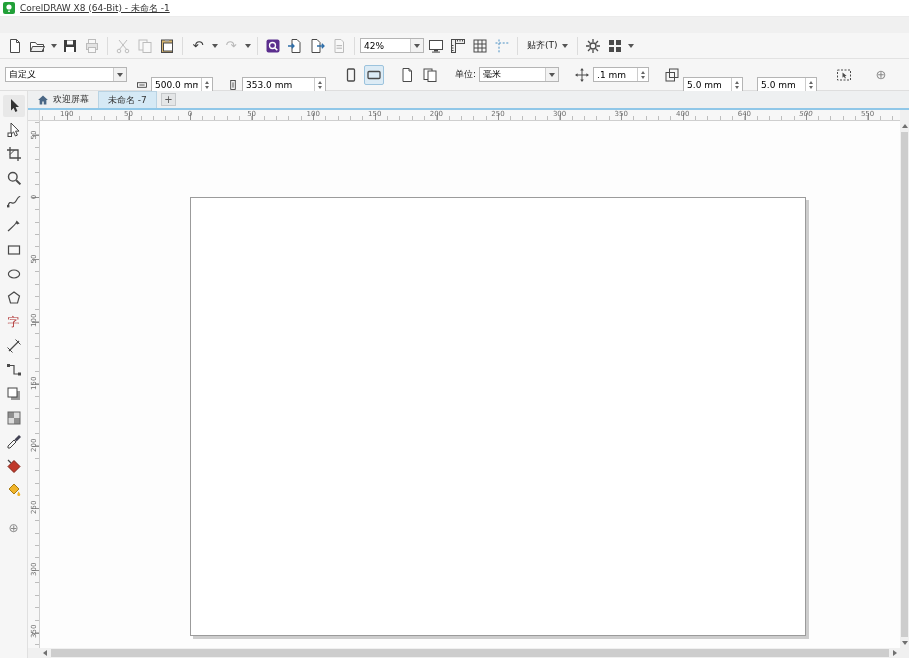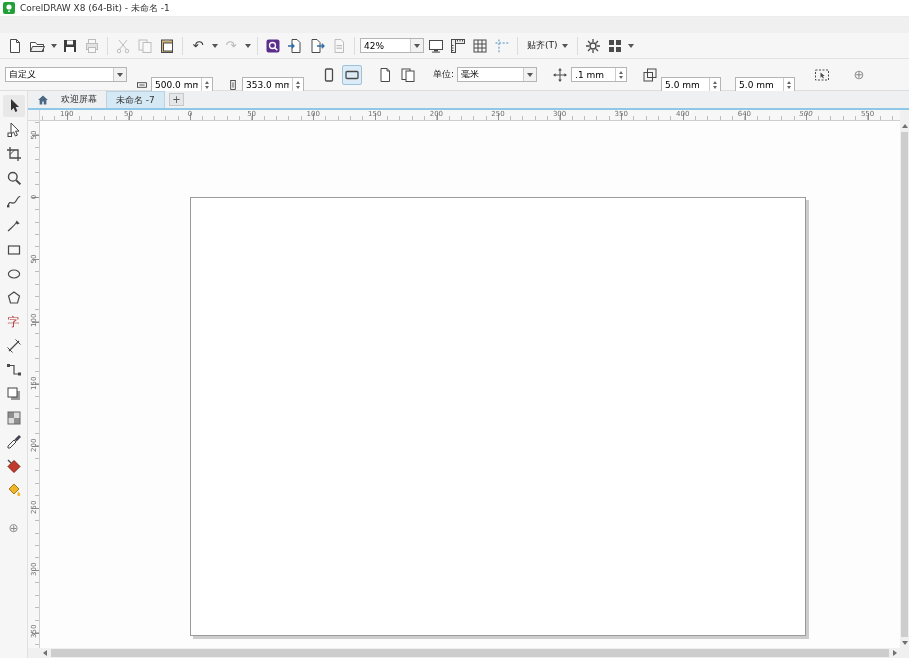--- a/index.html
+++ b/index.html
@@ -1,20 +1,20 @@
 <!DOCTYPE html>
 <html style="--accent-blue: #8fc7e8; --active-tab-bg: #d5e9f5; --logo-green: #21a038;"><head>
 <meta charset="utf-8">
 <style>
   html,body{margin:0;padding:0;background:#fff;font-family:"DejaVu Sans","Liberation Sans",sans-serif;}
   .window{position:relative;width:909px;height:658px;background:#f0f0f0;overflow:hidden;font-size:9px;color:#222;}
 
   
   .titlebar{position:absolute;left:0;top:0;right:0;height:17px;background:#ffffff;display:flex;align-items:center;gap:5px;padding-left:3px;border-bottom:1px solid #ececec;box-sizing:border-box;}
-  .titlebar .title{font-size:9px;color:#333;}
+  .titlebar .title{font-size:9px;color:#333;text-decoration:underline;}
 
   
   .menubar{position:absolute;left:0;top:17px;right:0;height:16px;background:#fbfbfb;display:flex;align-items:center;padding-left:3px;border-bottom:1px solid #e9e9e9;box-sizing:border-box;}
   .menu-item{padding:0 8px;height:100%;display:flex;align-items:center;color:#222;cursor:default;}
 
   
   .toolbar{position:absolute;left:0;top:33px;right:0;height:26px;background:#f6f6f6;border-bottom:1px solid #e2e2e2;display:flex;align-items:center;gap:2px;padding-left:5px;box-sizing:border-box;}
   .propbar{position:absolute;left:0;top:59px;right:0;height:32px;background:#f6f6f6;border-bottom:1px solid #dedede;display:flex;align-items:center;gap:5px;padding-left:5px;box-sizing:border-box;}
   .tbtn{width:20px;height:20px;border-radius:2px;display:flex;align-items:center;justify-content:center;color:#4a4a4a;flex:0 0 auto;}
   .tbtn.disabled{opacity:.33;}
@@ -33,21 +33,21 @@
   .spin{display:flex;flex-direction:column;justify-content:center;align-items:center;gap:2px;width:10px;align-self:stretch;border-left:1px solid #ccc;flex:0 0 auto;}
   .combo-arrow{width:12px;align-self:stretch;display:flex;align-items:center;justify-content:center;border-left:1px solid #ccc;flex:0 0 auto;background:#f2f2f2;}
   .stack{display:flex;flex-direction:row;gap:14px;margin-top:20px;}
   .pb-item{display:flex;align-items:center;gap:3px;flex:0 0 auto;}
   .pb-label{color:#222;}
   .snapctl{display:flex;align-items:center;gap:4px;padding:0 4px;height:20px;flex:0 0 auto;}
 
   
   .tabbar{position:absolute;left:28px;top:91px;right:0;height:17px;background:#eef0f1;display:flex;align-items:stretch;}
   .accent{position:absolute;left:0;top:108px;right:0;height:2px;background:var(--accent-blue,#8fc7e8);}
-  .tab{display:flex;align-items:center;gap:12px;padding:0 9px;color:#333;}
+  .tab{display:flex;align-items:center;gap:4px;padding:0 9px;color:#333;}
   .tab.active{background:var(--active-tab-bg,#d5e9f5);border:1px solid #b9d3e3;border-bottom:0;box-sizing:border-box;}
   .newtab{width:15px;height:13px;margin:2px 0 0 4px;background:#e4e6e7;border:1px solid #c6c9cb;display:flex;align-items:center;justify-content:center;color:#555;font-size:10px;line-height:1;box-sizing:border-box;}
 
   
   .ruler-corner{position:absolute;left:28px;top:110px;width:12px;height:11px;background:#f4f4f4;border-right:1px solid #d8d8d8;border-bottom:1px solid #d8d8d8;box-sizing:border-box;}
   .ruler-h{position:absolute;left:40px;top:110px;right:9px;height:11px;background:#f7f7f7;border-bottom:1px solid #cfcfcf;box-sizing:border-box;overflow:hidden;
     background-image:repeating-linear-gradient(90deg,#8f8f8f 0 1px,transparent 1px 61.6px),repeating-linear-gradient(90deg,#bdbdbd 0 1px,transparent 1px 12.32px);
     background-size:100% 7px,100% 4px;background-position:26.8px 100%,2.16px 100%;background-repeat:no-repeat;}
   .ruler-v{position:absolute;left:28px;top:121px;width:12px;bottom:10px;background:#f7f7f7;border-right:1px solid #cfcfcf;box-sizing:border-box;overflow:hidden;
     background-image:repeating-linear-gradient(180deg,#8f8f8f 0 1px,transparent 1px 62.2px),repeating-linear-gradient(180deg,#bdbdbd 0 1px,transparent 1px 12.44px);
@@ -421,21 +421,21 @@
             <span class="spin">
                 <span class="tri-up-s"></span>
                 <span class="tri-down-s"></span>
               </span>
           </div>
         </div>
         <div class="pb-item">
           <svg class="i12">
               <use href="#ic-dimh"></use>
             </svg>
-          <div class="field" style="width:62px">
+          <div class="field" style="width:84px">
             <input value="353.0 mm" style="">
             <span class="spin">
                 <span class="tri-up-s"></span>
                 <span class="tri-down-s"></span>
               </span>
           </div>
         </div>
       </div>
     </div>
     <div class="pb-item" style="margin-left:10px">

